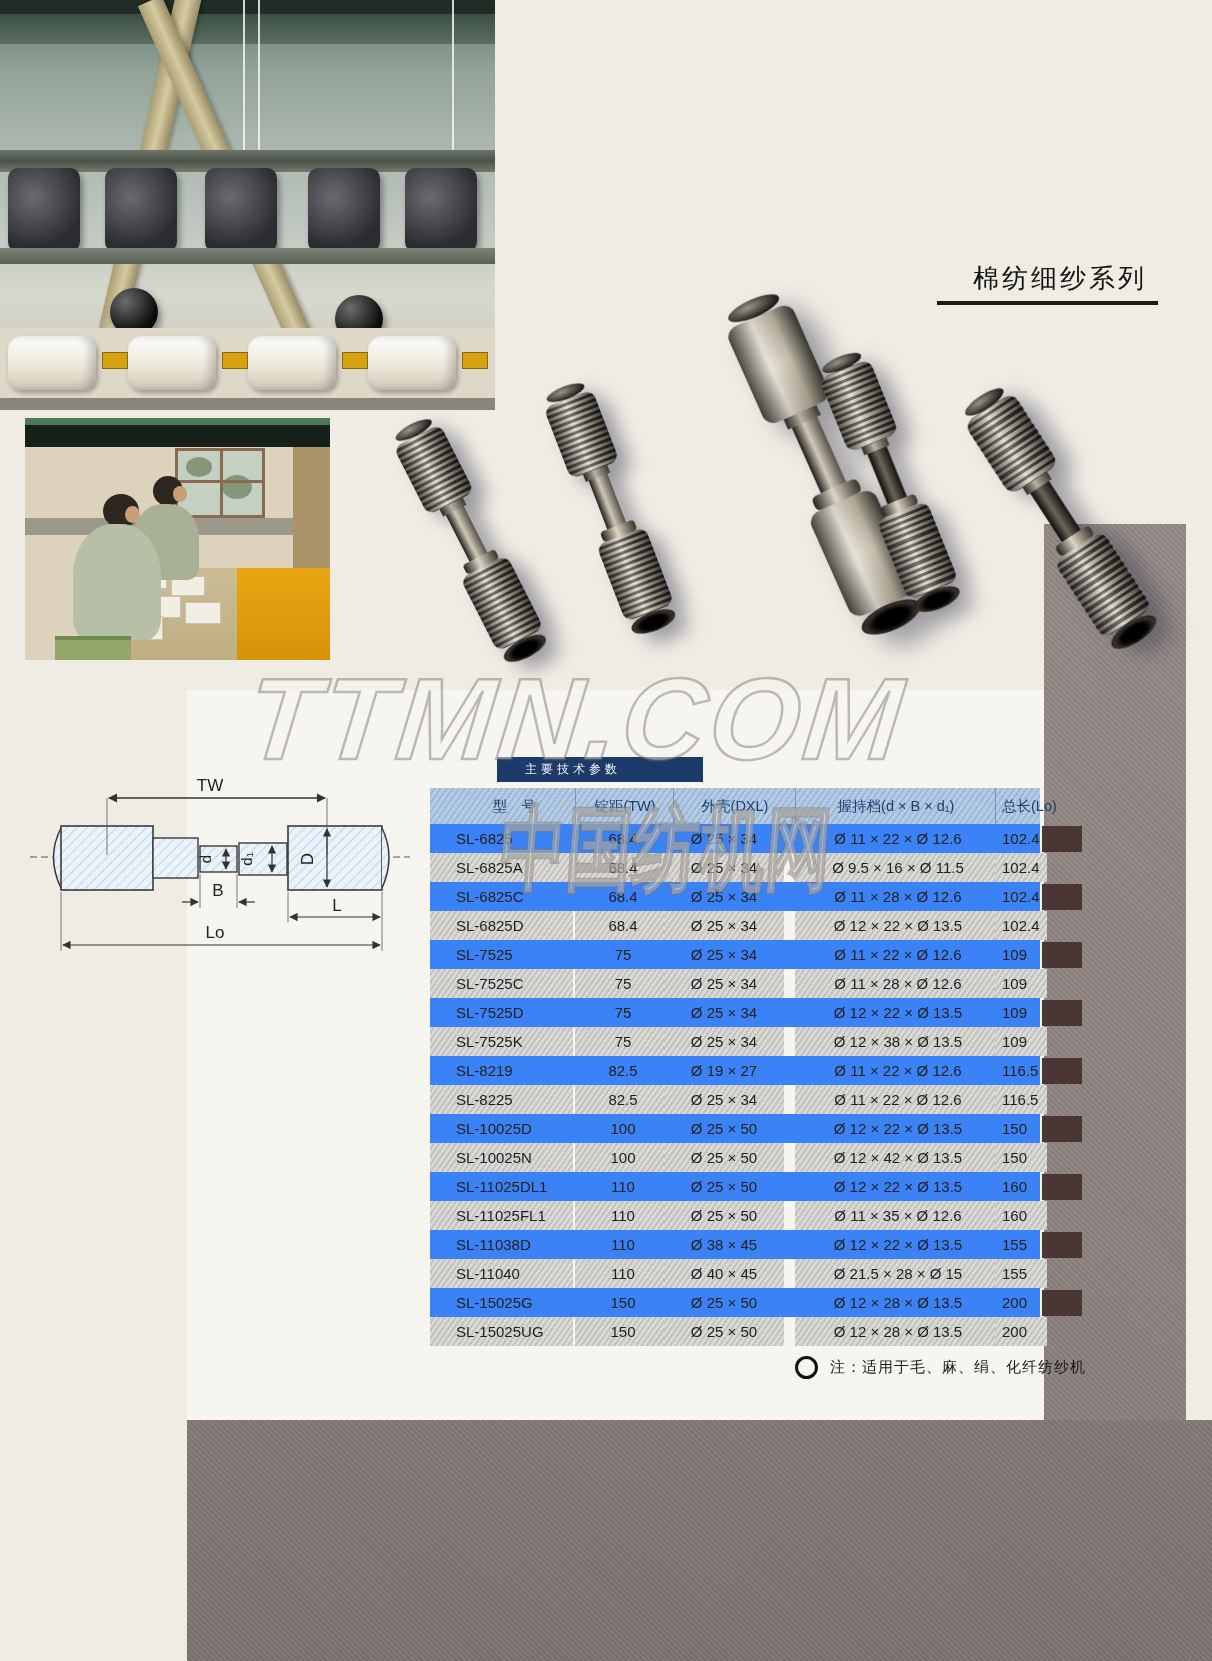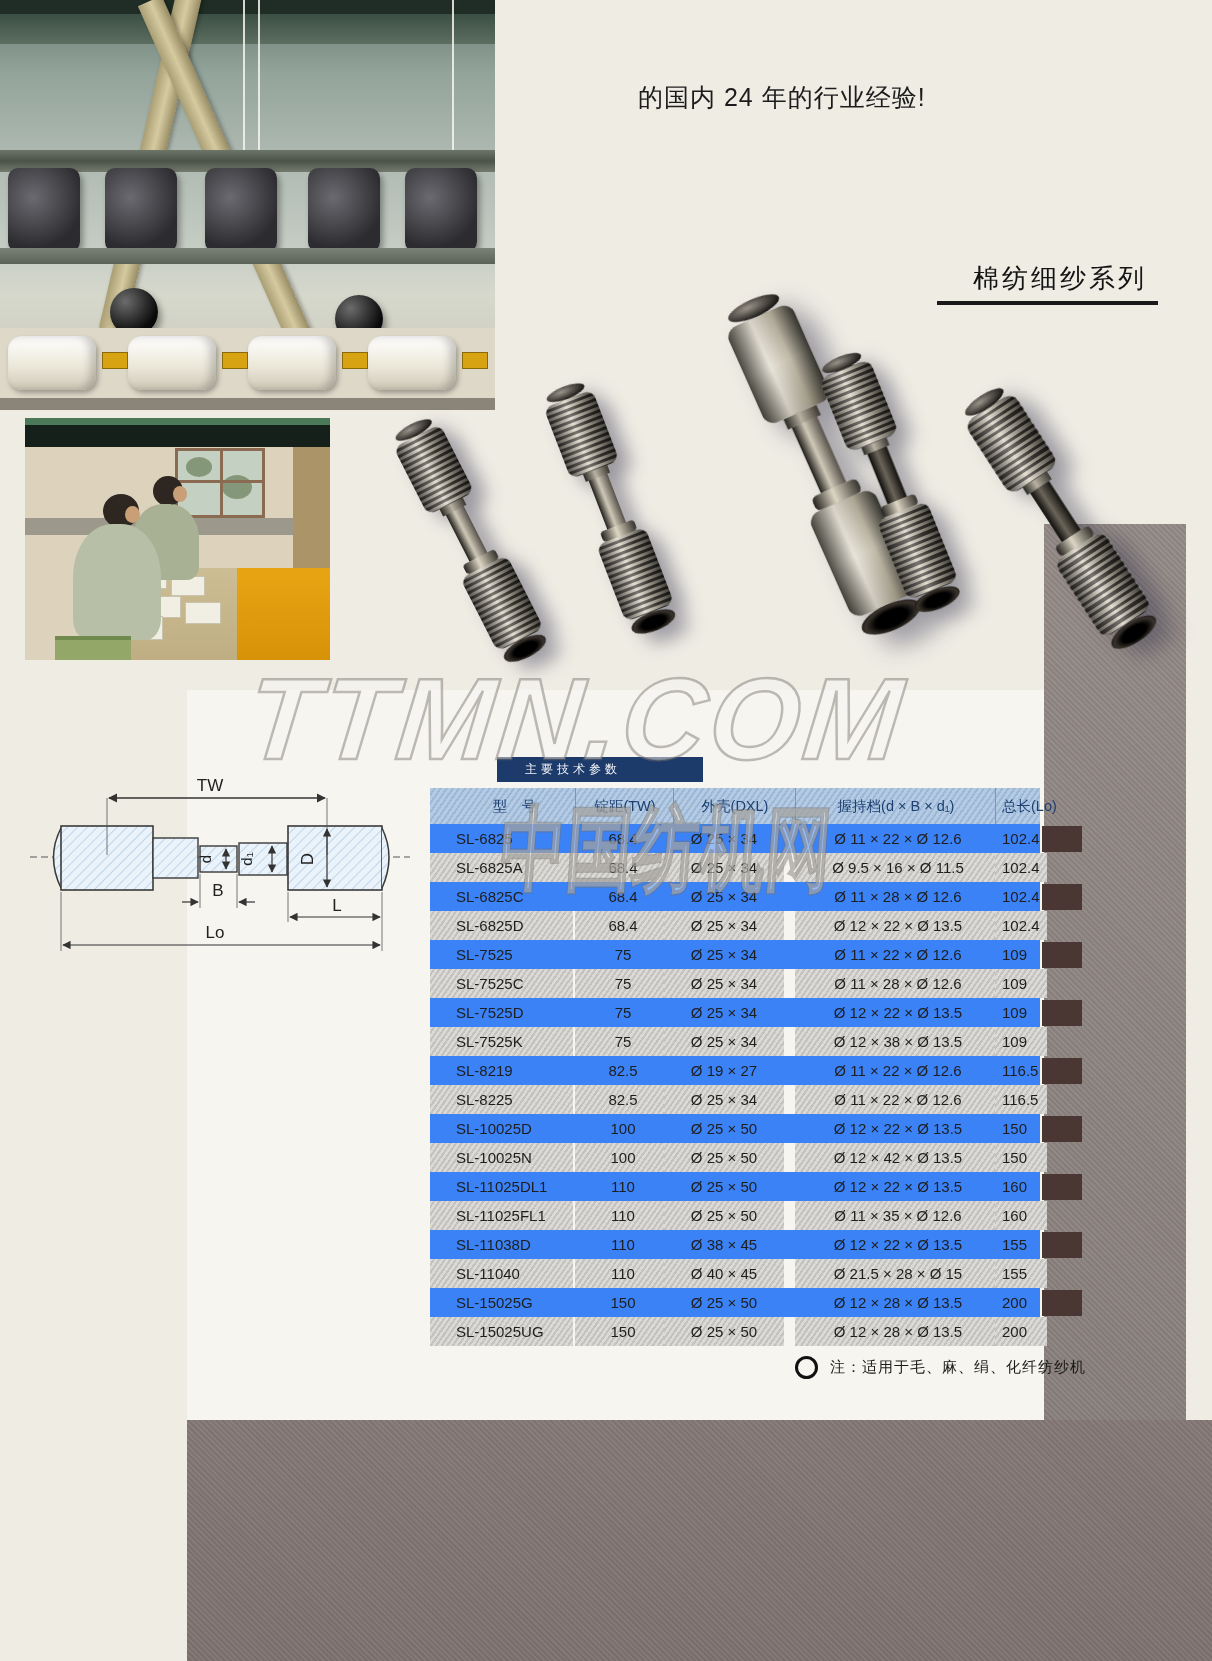--- a/index.html
+++ b/index.html
@@ -173,21 +173,20 @@
     <div class="wp-head" style="left:128px;top:58px;width:30px;height:30px;"></div>
     <div class="wp-face" style="left:148px;top:68px;width:14px;height:16px;"></div>
     <div class="wp-shirt" style="left:108px;top:86px;width:66px;height:76px;background:#a9b194;"></div>
     <div class="wp-head" style="left:78px;top:76px;width:36px;height:34px;"></div>
     <div class="wp-face" style="left:100px;top:88px;width:15px;height:17px;"></div>
     <div class="wp-shirt" style="left:48px;top:106px;width:88px;height:116px;"></div>
     <div class="wp-basket"></div>
   </div>
 
   <div class="intro">
-    <div>的国内 24 年的行业经验!</div>
   </div>
 
   <div class="series-text">棉纺细纱系列</div>
   <div class="series-underline"></div>
 
   <div>
     <div class="spindle" style="left:442px;top:410px;transform:rotate(-27deg);">
       <div class="cap-top"></div>
       <div class="barrel b-top"></div>
       <div class="neck"></div>

